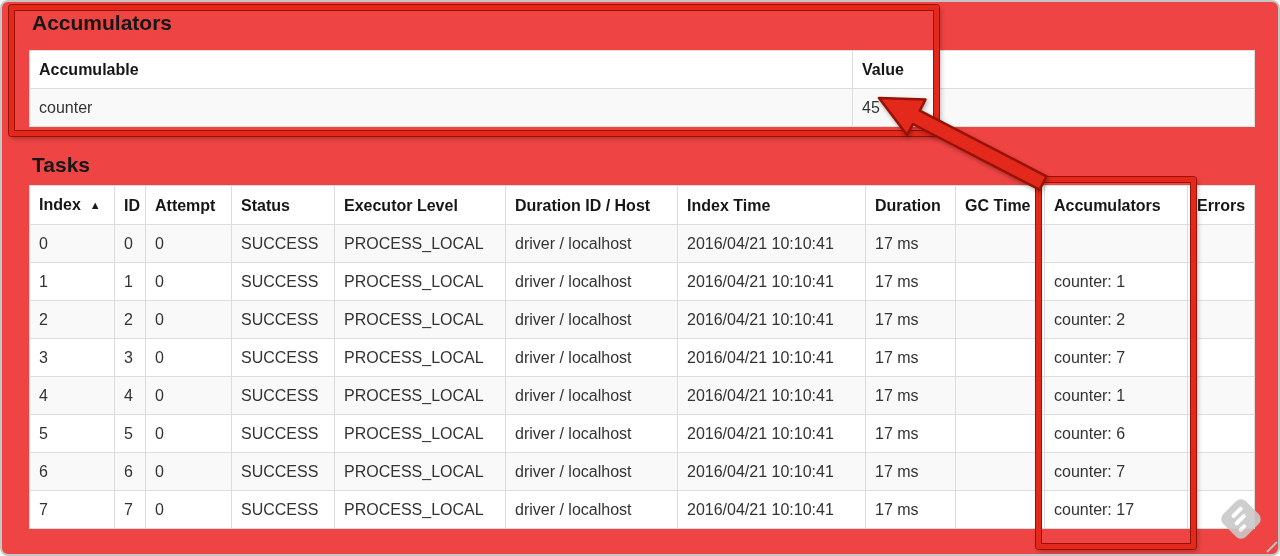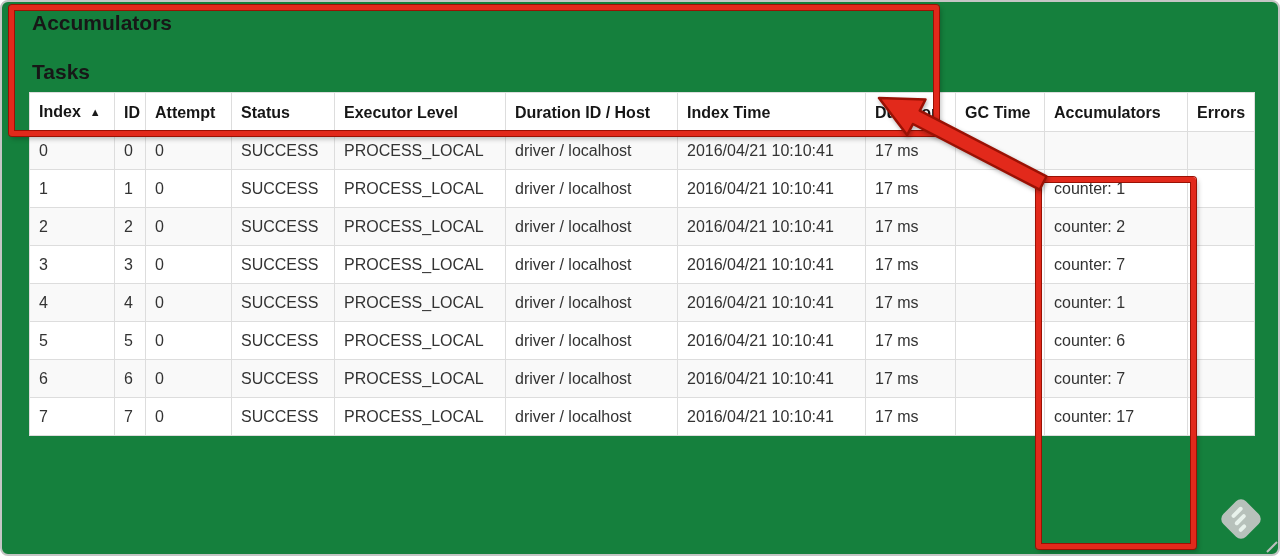--- a/index.html
+++ b/index.html
@@ -5,21 +5,21 @@
   * { box-sizing: border-box; }
   html, body { margin: 0; padding: 0; background: #ffffff; }
   body { font-family: "Liberation Sans", sans-serif; }
 
   .frame {
     position: relative;
     width: 1280px;
     height: 556px;
     border: 2px solid #c5c5c5;
     border-radius: 8px;
-    background: #15803d;
+    background: #ef4444;
     overflow: hidden;
   }
 
   .content { position: absolute; left: 27px; top: 10px; }
 
   .section-heading {
     font-size: 21px;
     line-height: 22px;
     font-weight: bold;
     color: #171717;
@@ -93,20 +93,38 @@
 </style>
 </head>
 <body>
 
 <div class="frame">
 
   <div class="content">
 
     <h2 class="section-heading">Accumulators</h2>
 
+    <table class="tbl">
+      <colgroup>
+        <col style="width:823px">
+        <col style="width:402px">
+      </colgroup>
+      <thead>
+        <tr>
+          <th>Accumulable</th>
+          <th>Value</th>
+        </tr>
+      </thead>
+      <tbody>
+        <tr>
+          <td>counter</td>
+          <td>45</td>
+        </tr>
+      </tbody>
+    </table>
 
     <h2 class="section-heading tasks">Tasks</h2>
 
     <table class="tbl">
       <colgroup>
         <col style="width:85px">
         <col style="width:31px">
         <col style="width:86px">
         <col style="width:103px">
         <col style="width:171px">

